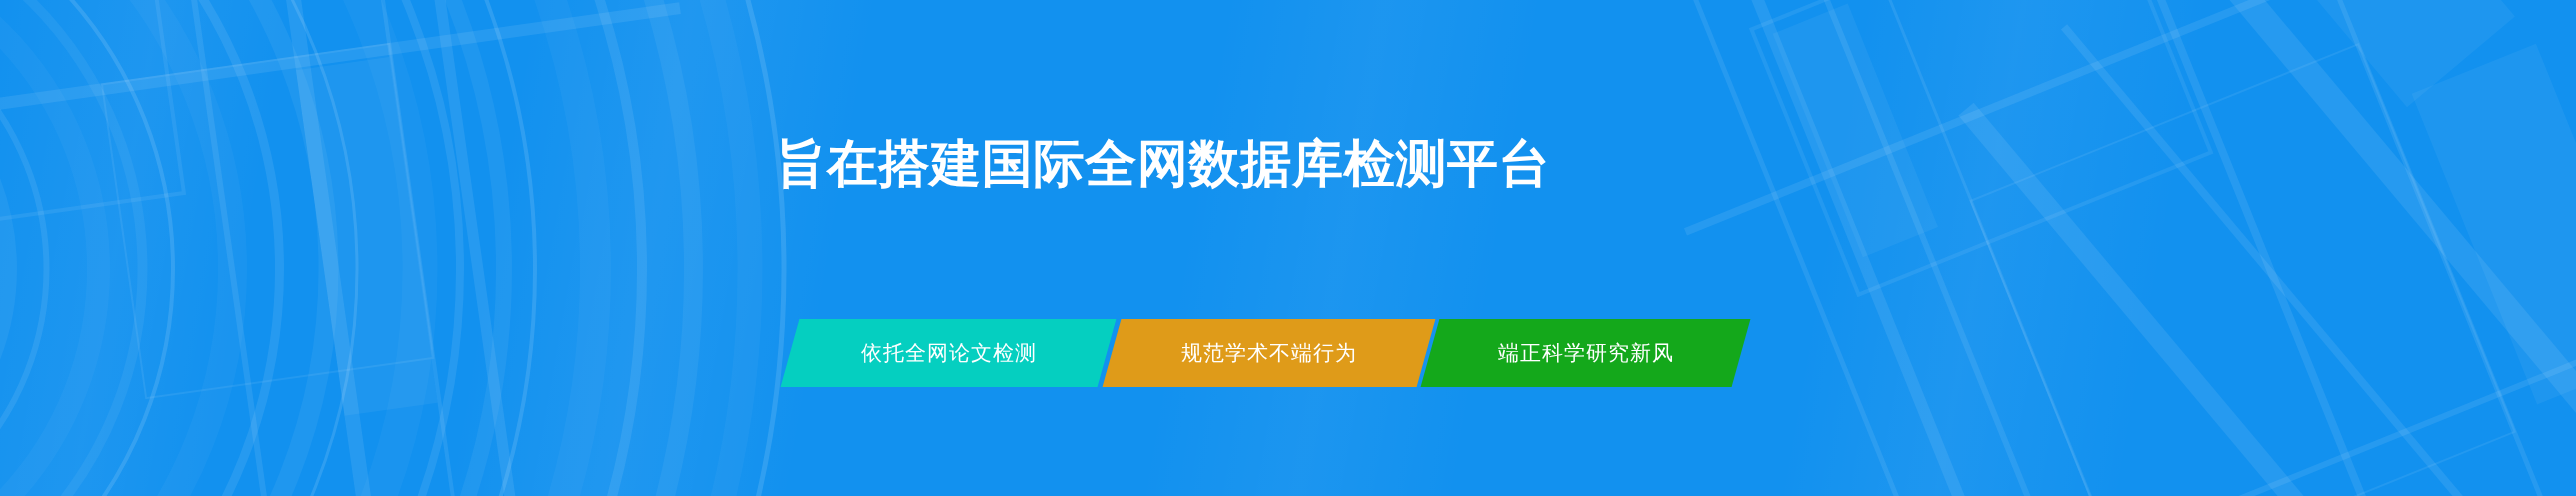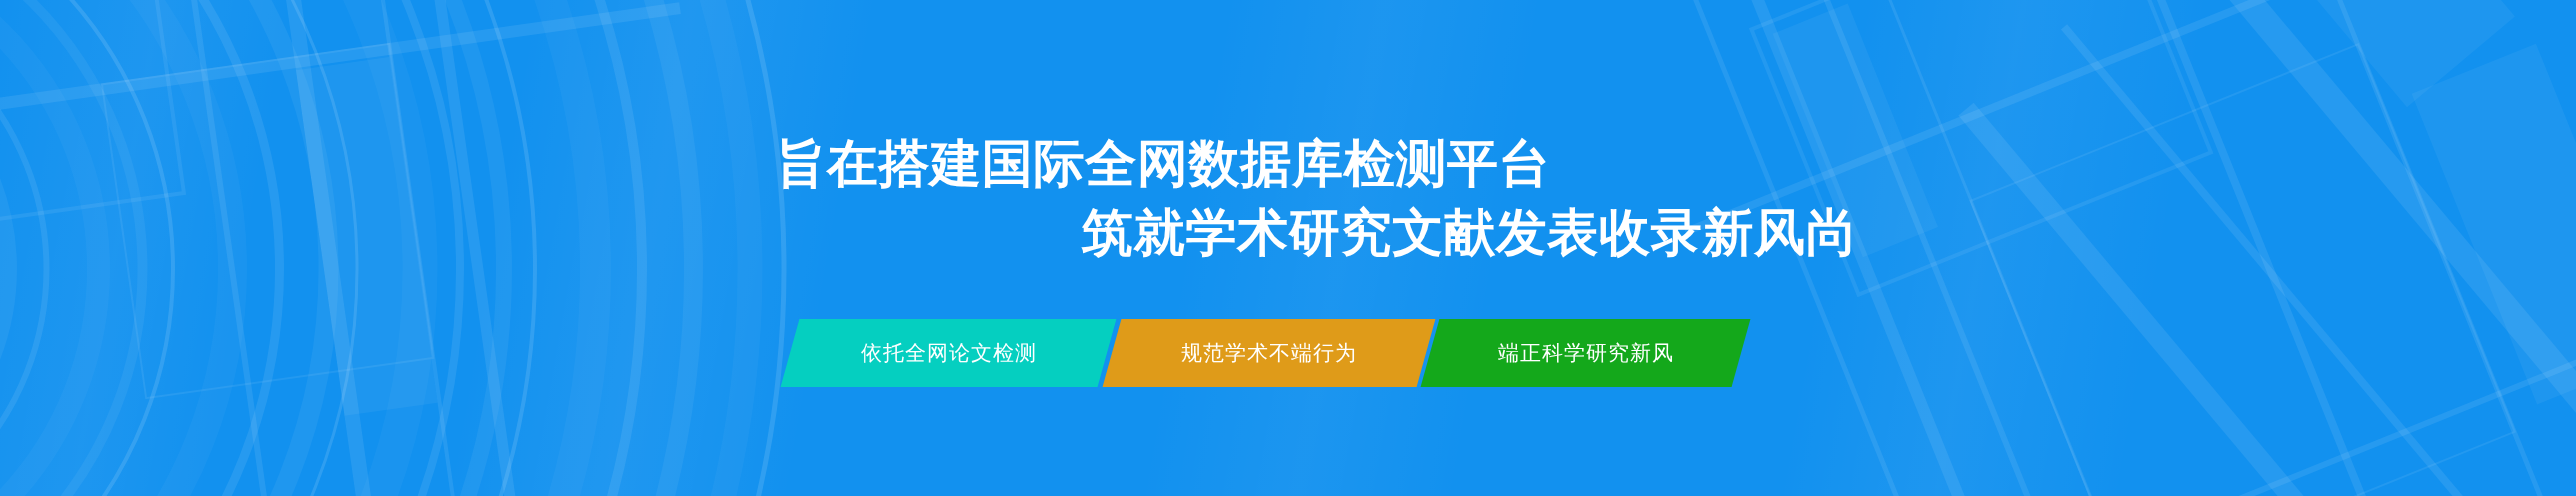--- a/index.html
+++ b/index.html
@@ -153,21 +153,20 @@
       <div class="gline" style="left:67px;top:0;width:20px;height:671px;"></div>
       <div class="gline" style="left:201px;top:0;width:8px;height:671px;"></div>
       <div class="gline" style="left:349px;top:0;width:27px;height:671px;"></div>
       <div class="gfill" style="left:416px;top:81px;width:141px;height:201px;"></div>
     </div>
 
   </div>
 
   <div class="headline">
     <div class="hl hl-1">旨在搭建国际全网数据库检测平台</div>
-    <div class="hl hl-2">筑就学术研究文献发表收录新风尚</div>
   </div>
 
   <div class="badges">
     <div class="badge badge-1" style="background:#05cfc0;">
       <span class="badge-label">依托全网论文检测</span>
     </div>
     <div class="badge badge-2" style="background:#df9b19;">
       <span class="badge-label">规范学术不端行为</span>
     </div>
     <div class="badge badge-3" style="background:#14a81b;">

